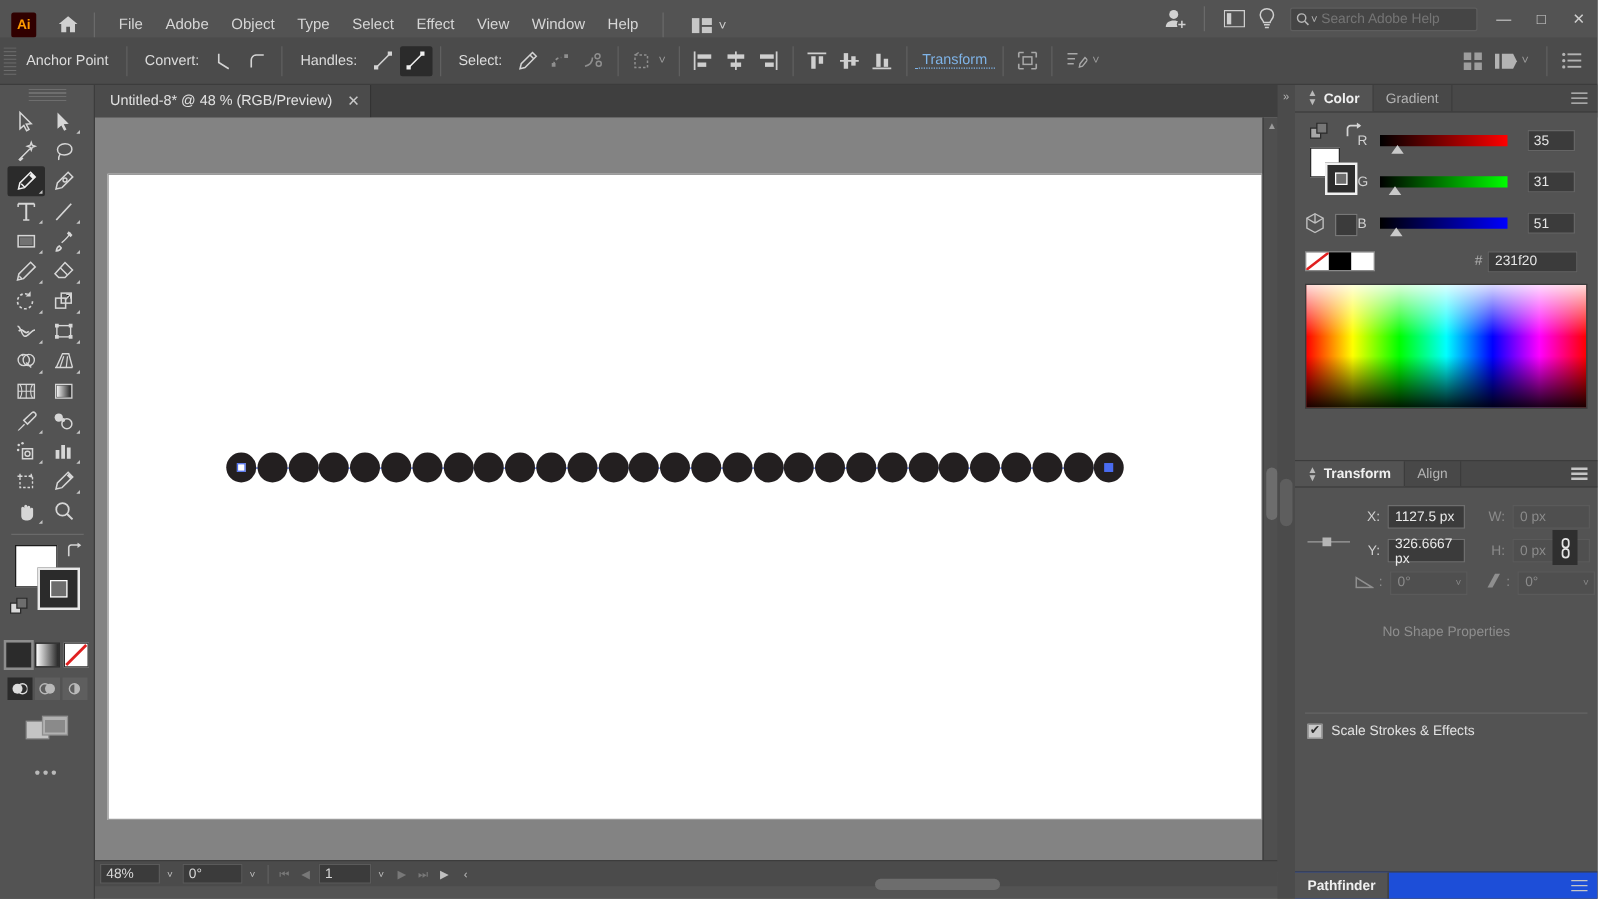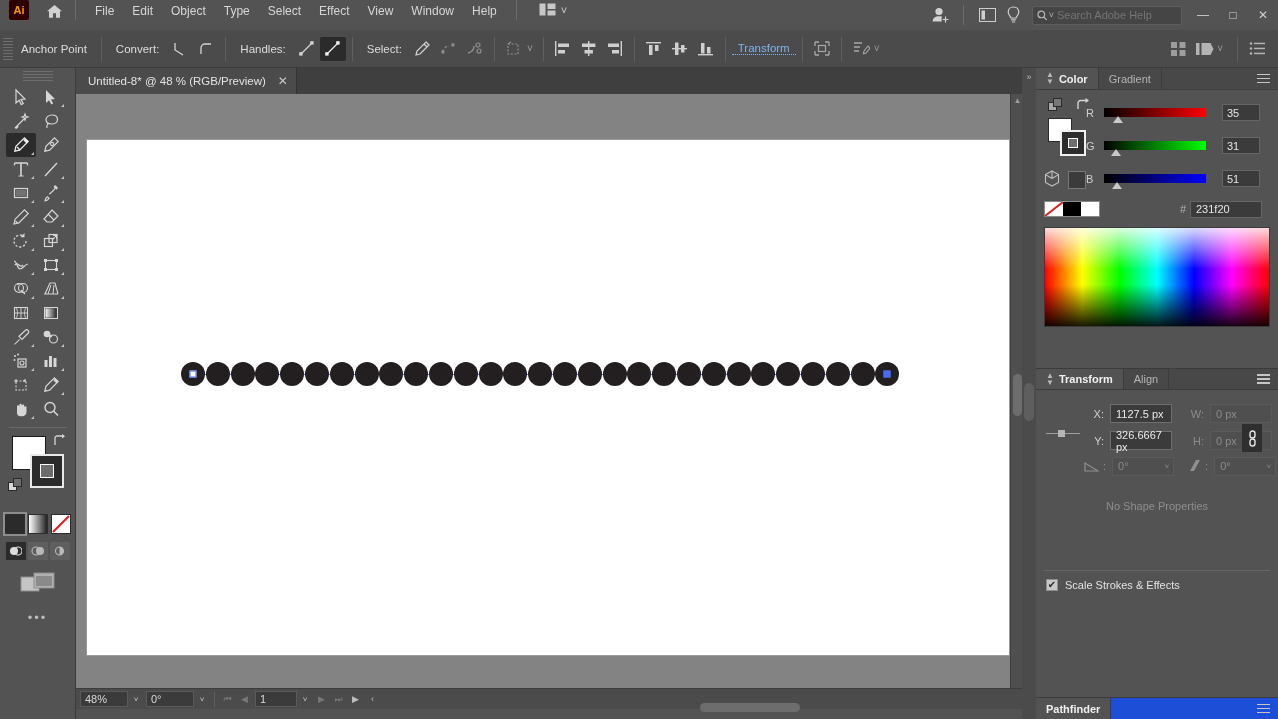--- a/index.html
+++ b/index.html
@@ -11,21 +11,21 @@
     color: #d0d0d0;
     overflow: hidden;
     user-select: none;
   }
   .app { position: relative; width: 1278px; height: 719px; }
 
   
   .menubar {
     position: absolute; left: 0; top: 0; width: 1278px; height: 30px;
     background: #535353;
-    display: flex; align-items: flex-start;
+    display: flex; align-items: flex-end;
   }
   .ai-logo {
     width: 20px; height: 20px; margin-left: 9px;
     background: #300000; color: #ff9a00;
     font-size: 11px; font-weight: bold;
     display: flex; align-items: center; justify-content: center;
     border-radius: 2px;
   }
   .home-icon { margin-left: 14px; width: 22px; height: 22px; display:flex; align-items:center; justify-content:center; }
   .mb-sep { width: 1px; height: 20px; background: #6a6a6a; margin: 0 10px; }
@@ -292,21 +292,21 @@
 
   <div class="menubar">
     <div class="ai-logo">Ai</div>
     <div class="home-icon">
       <svg width="17" height="15" viewBox="0 0 17 15">
           <path d="M8.5 1L1 7.2h2v6.5h4V9.3h3v4.4h4V7.2h2z" fill="#d0d0d0"></path>
         </svg>
     </div>
     <div class="mb-sep"></div>
     <div class="menu-item">File</div>
-    <div class="menu-item">Edit</div>
+    <div class="menu-item">Adobe</div>
     <div class="menu-item">Object</div>
     <div class="menu-item">Type</div>
     <div class="menu-item">Select</div>
     <div class="menu-item">Effect</div>
     <div class="menu-item">View</div>
     <div class="menu-item">Window</div>
     <div class="menu-item">Help</div>
     <div class="mb-sep"></div>
     <div class="arrange-icon">
       <svg width="17" height="13" viewBox="0 0 17 13">

